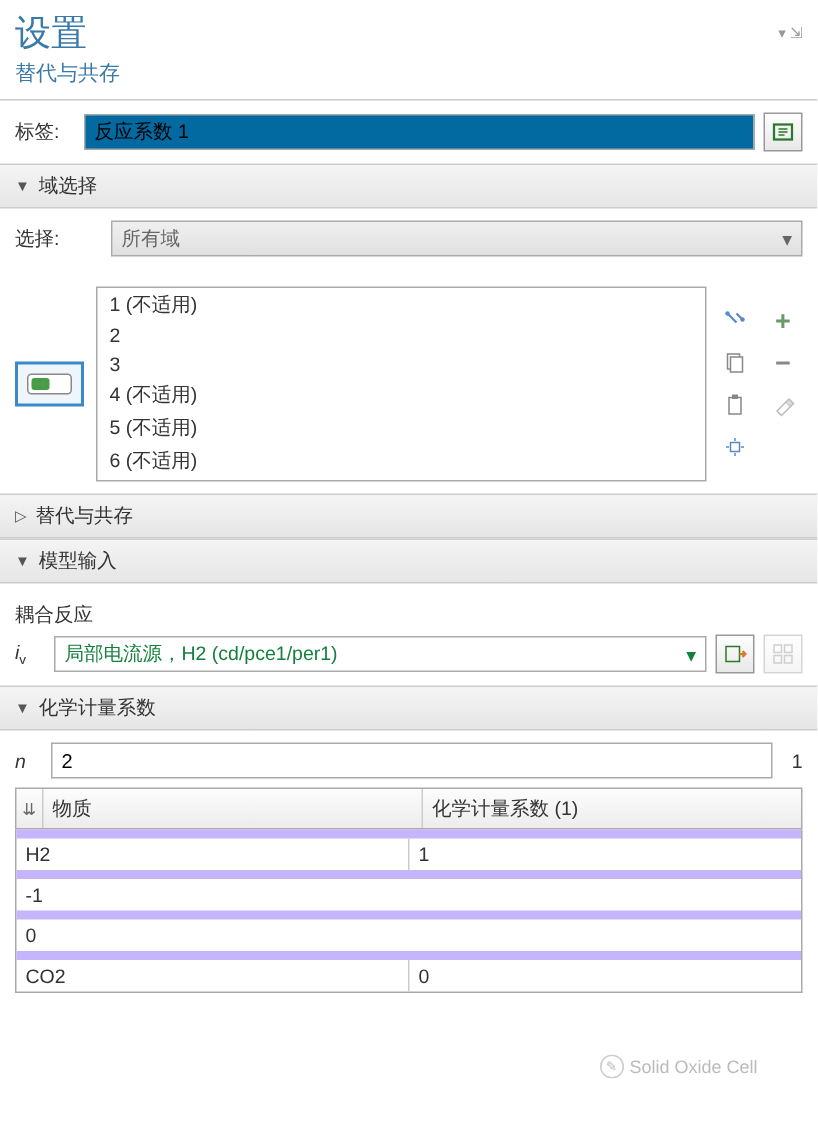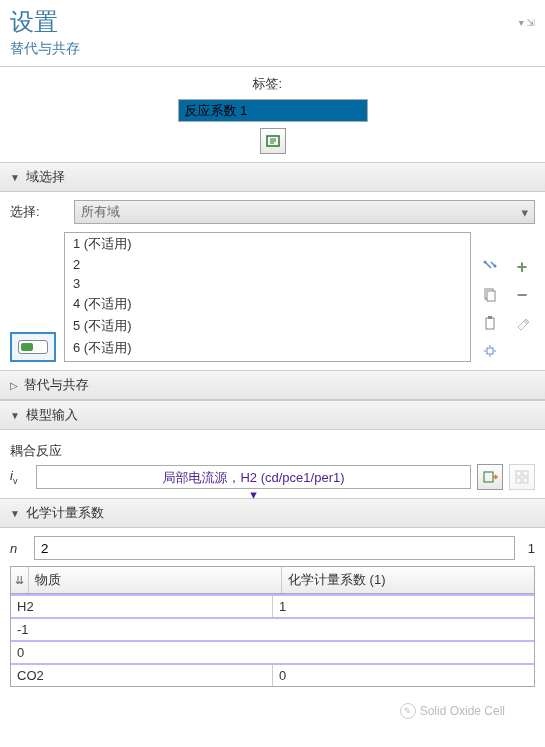--- a/index.html
+++ b/index.html
@@ -2,54 +2,54 @@
 <html><head>
 <meta charset="utf-8">
 <style>
 * { box-sizing: border-box; margin: 0; padding: 0; }
 body { font-family: "Microsoft YaHei", Arial, sans-serif; font-size: 13px; color: #333; background: #fff; width: 545px; }
 .panel-header { padding: 6px 10px 2px 10px; display: flex; justify-content: space-between; align-items: center; }
 .panel-title { color: #3a7aa8; font-size: 24px; font-weight: normal; }
 .panel-sub { color: #3a7aa8; font-size: 14px; padding: 0 10px 8px 10px; }
 .pin-controls { color: #999; font-size: 10px; display: flex; gap: 4px; }
 .divider { border-top: 1px solid #ccc; }
-.form-row { display: flex; align-items: center; padding: 8px 10px; gap: 6px; flex-direction: column; }
+.form-row { display: flex; align-items: center; padding: 8px 10px; gap: 6px; }
 .form-label { width: 40px; flex-shrink: 0; }
 .text-input { flex: 1; border: 1px solid #aaa; padding: 3px 6px; font-size: 13px; height: 24px; background: #0369a1; }
 .icon-btn { width: 26px; height: 26px; border: 1px solid #999; background: linear-gradient(#fefefe,#e8e8e8); display: flex; align-items: center; justify-content: center; cursor: pointer; }
 .icon-btn svg { width: 16px; height: 16px; }
 .section-hdr { background: linear-gradient(#f4f4f4,#e6e6e6); border-top: 1px solid #ccc; border-bottom: 1px solid #ccc; padding: 5px 10px; display: flex; align-items: center; gap: 6px; cursor: pointer; font-size: 13px; }
 .section-hdr .caret { font-size: 10px; color: #555; }
 .section-body { padding: 8px 10px; }
 .select-row { display: flex; align-items: center; gap: 24px; }
 .select-label { width: 40px; }
 .dropdown { flex: 1; border: 1px solid #aaa; background: linear-gradient(#f0f0f0,#e0e0e0); padding: 3px 6px; height: 24px; display: flex; align-items: center; justify-content: space-between; color: #666; }
-.dropdown.active { background: #fff; color: #4c1d95; flex-direction: column; }
-.domain-area { display: flex; gap: 8px; margin-top: 8px; align-items: flex-end; }
+.dropdown.active { background: #fff; color: #15803d; }
+.domain-area { display: flex; gap: 8px; margin-top: 20px; align-items: center; }
 .toggle-btn { width: 46px; height: 30px; border: 2px solid #3a8ac8; background: #eef6fc; display: flex; align-items: center; justify-content: center; }
 .toggle-inner { width: 30px; height: 14px; border: 1px solid #888; border-radius: 3px; background: #fff; position: relative; }
 .toggle-inner::before { content:""; position:absolute; left:2px; top:2px; width:12px; height:8px; background:#4a9c4a; border-radius:2px; }
 .listbox { flex: 1; border: 1px solid #aaa; background: #fff; height: 130px; overflow-y: scroll; }
 .listbox-item { padding: 2px 8px; cursor: default; }
 .side-btns { display: grid; grid-template-columns: 24px 24px; gap: 6px 8px; }
 .side-btn { width: 22px; height: 22px; display: flex; align-items: center; justify-content: center; color: #888; cursor: pointer; }
 .coupled-label { padding: 4px 0 4px 0; }
 .iv-row { display: flex; align-items: center; gap: 6px; }
 .iv-label { width: 20px; font-style: italic; }
 .iv-label sub { font-size: 9px; font-style: normal; }
 .n-row { display: flex; align-items: center; gap: 8px; }
 .n-label { width: 16px; font-style: italic; }
 .n-input { flex: 1; border: 1px solid #aaa; padding: 3px 6px; height: 24px; }
 .unit { width: 12px; text-align: right; }
 .table-hdr-row { display: flex; border: 1px solid #aaa; margin-top: 6px; background: linear-gradient(#fdfdfd,#ececec); }
 .table-hdr-row .corner { width: 18px; border-right: 1px solid #ccc; display:flex; align-items:center; justify-content:center; color:#666; font-size:11px; }
 .th { flex: 1; padding: 4px 6px; border-right: 1px solid #ccc; }
 .th:last-child { border-right: none; }
 .tbl { border: 1px solid #aaa; border-top: none; }
-.tr { display: flex; border-top: 2px solid #c4b5fd; }
+.tr { display: flex; border-top: 6px solid #c4b5fd; }
 .td { flex: 1; padding: 3px 6px; border-right: 1px solid #ccc; }
 .td:last-child { border-right: none; }
 .td.first { padding-left: 6px; }
 .watermark { position: fixed; right: 40px; bottom: 28px; color: #bbb; font-size: 12px; display:flex; align-items:center; gap:4px; pointer-events:none; }
 .watermark .circ { width:16px; height:16px; border:1px solid #ccc; border-radius:50%; display:flex; align-items:center; justify-content:center; font-size:9px; }
 </style>
 </head>
 <body>
 
 <div class="panel-header">

